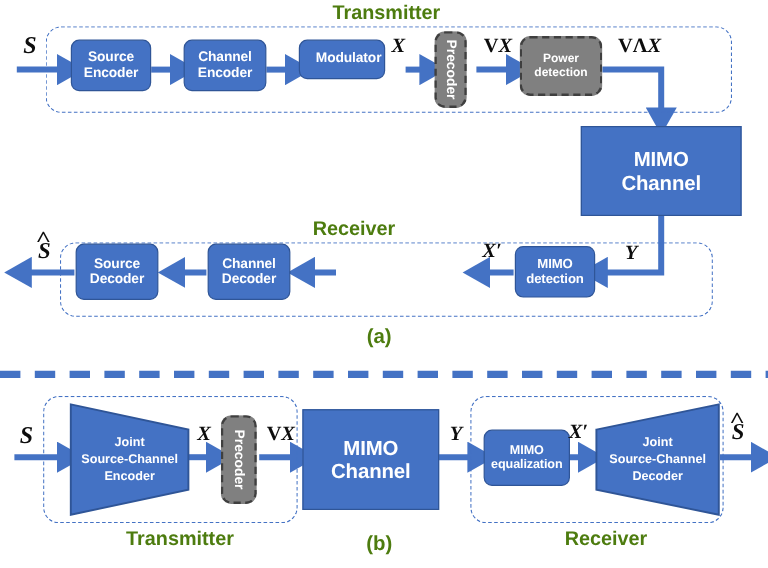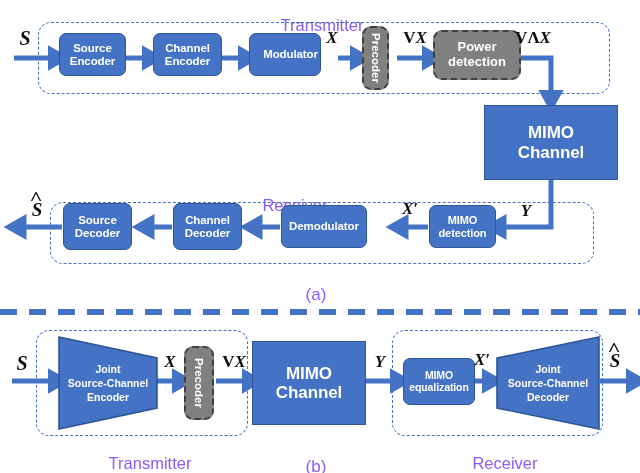--- a/index.html
+++ b/index.html
@@ -41,22 +41,22 @@
 
   
   .group{
     border:1.6px dashed #4472C4;
     border-radius:13px;
     background:transparent;
   }
 
   
   .lbl{
-    color:#8b5cf6;font-weight:normal;white-space:nowrap;
-    display:flex;align-items:center;justify-content:center;margin-top:14px;
+    color:#4d7c0f;font-weight:bold;white-space:nowrap;
+    display:flex;align-items:center;justify-content:center;
   }
   .mathlbl{
     font-family:"Liberation Serif","DejaVu Serif",serif;
     font-weight:bold;font-style:italic;color:#0d0d0d;
     white-space:nowrap;display:flex;align-items:center;justify-content:center;
   }
   .upr{font-style:normal;}
 
   
   .hat{position:relative;display:inline-block;}
@@ -129,36 +129,36 @@
     </div>
   </div>
 
   <div class="abs blk" style="left:153px;top:33px;width:69px;height:43px;font-size:11.5px;">
     <div>
       <div>Channel</div>
       <div>Encoder</div>
     </div>
   </div>
 
-  <div class="abs blk" style="left:249px;top:33px;width:72px;height:43px;font-size:11.5px;padding-left:11px;">
+  <div class="abs blk" style="left:249px;top:33px;width:72px;height:33px;font-size:11.5px;padding-left:11px;">
     <div>Modulator</div>
   </div>
 
   <div class="abs mathlbl" style="left:322px;top:28px;width:20px;height:20px;font-size:17px;">X</div>
 
   <div class="abs gblk" style="left:362px;top:26px;width:27px;height:64px;font-size:11.5px;">
     <span class="vtext">Precoder</span>
   </div>
 
   <div class="abs mathlbl" style="left:398px;top:28px;width:34px;height:20px;font-size:17px;">
     <span class="upr">V</span>
       <span>X</span>
   </div>
 
-  <div class="abs gblk" style="left:433px;top:30px;width:88px;height:50px;font-size:13px;line-height:1.15;text-align:center;">
+  <div class="abs gblk" style="left:433px;top:30px;width:69px;height:50px;font-size:10px;line-height:1.15;text-align:center;">
     <div>
       <div>Power</div>
       <div>detection</div>
     </div>
   </div>
 
   <div class="abs mathlbl" style="left:505px;top:28px;width:56px;height:20px;font-size:17px;">
     <span class="upr">V</span>
       <span class="upr">Λ</span>
       <span>X</span>
@@ -179,23 +179,20 @@
 
   <div class="abs blk" style="left:429px;top:205px;width:67px;height:43px;font-size:11px;">
     <div>
       <div>MIMO</div>
       <div>detection</div>
     </div>
   </div>
 
   <div class="abs mathlbl" style="left:396px;top:199px;width:28px;height:20px;font-size:17px;">X′</div>
 
-  <div class="abs blk" style="left:281px;top:205px;width:86px;height:43px;font-size:11.5px;">
-    <div>Demodulator</div>
-  </div>
 
   <div class="abs blk" style="left:173px;top:203px;width:69px;height:47px;font-size:11.5px;">
     <div>
       <div>Channel</div>
       <div>Decoder</div>
     </div>
   </div>
 
   <div class="abs blk" style="left:63px;top:203px;width:69px;height:47px;font-size:11.5px;">
     <div>

